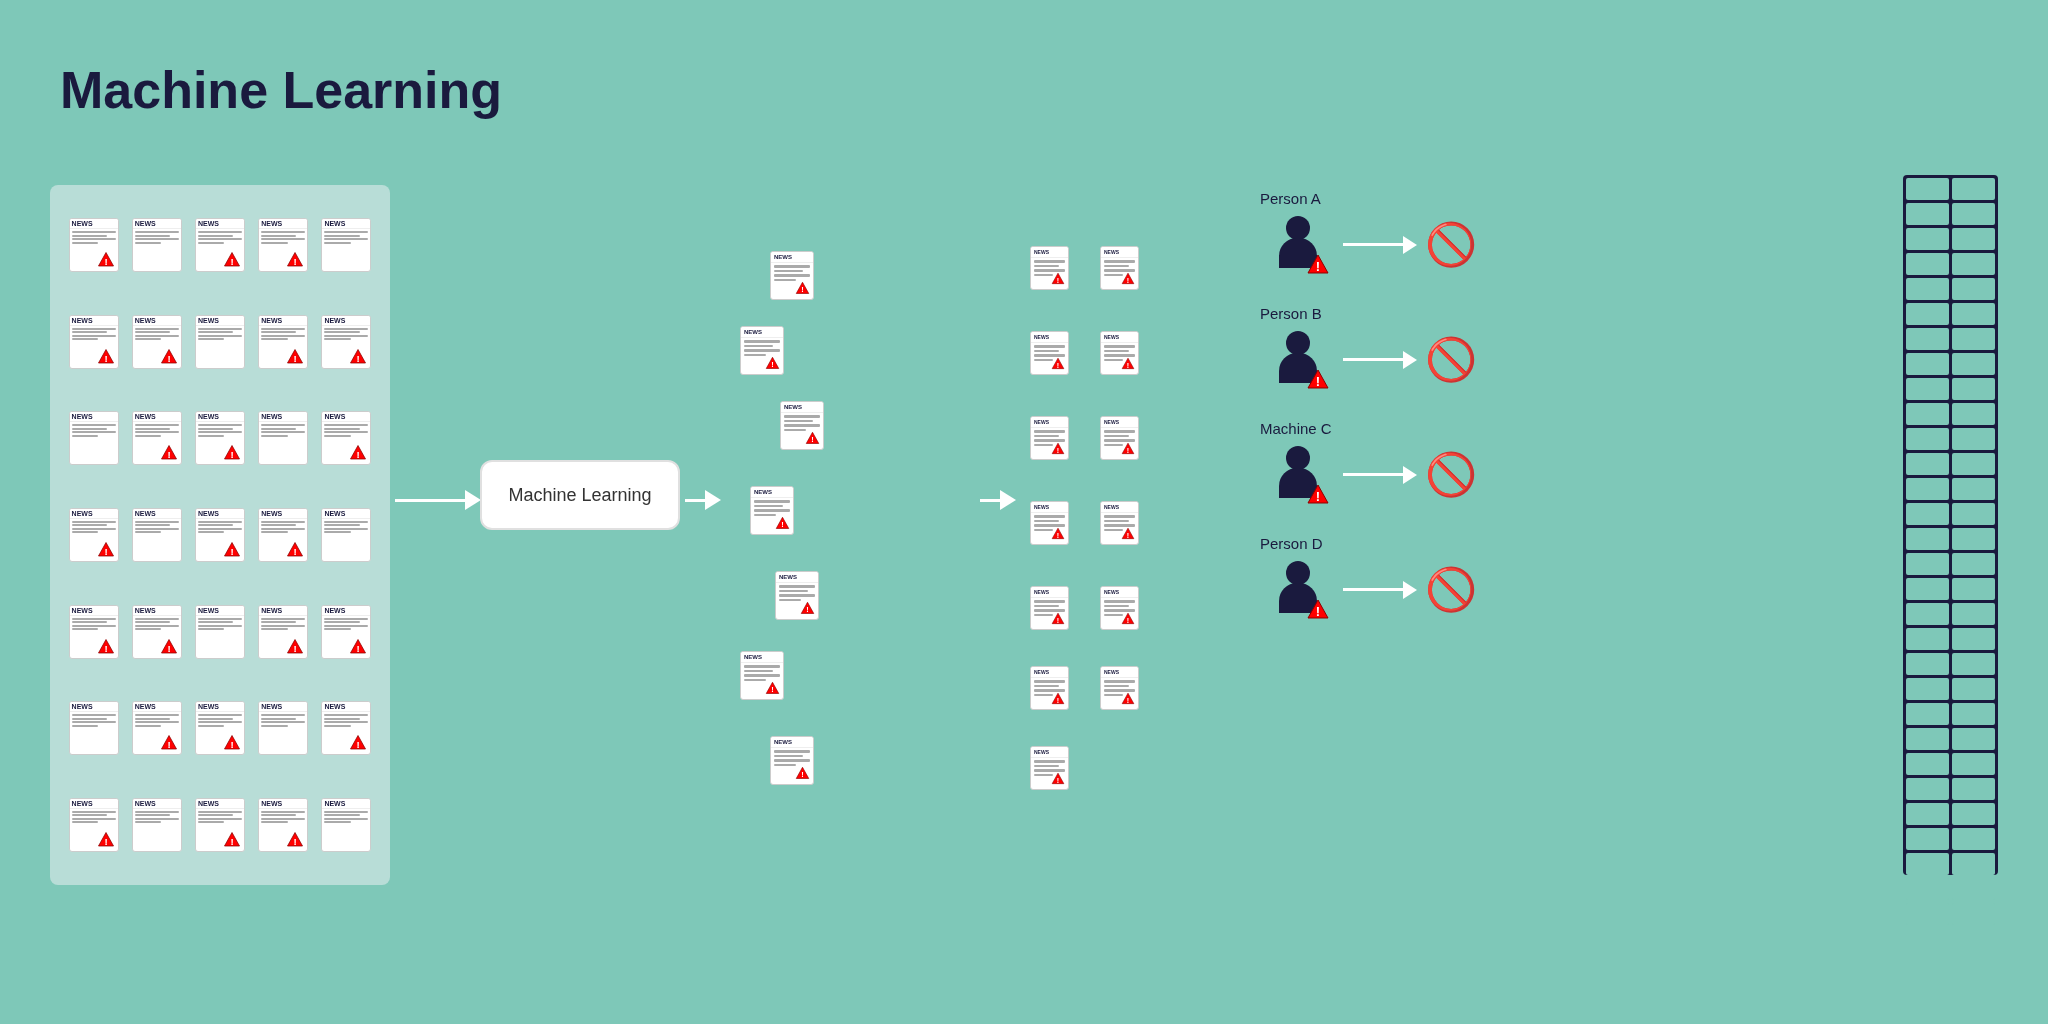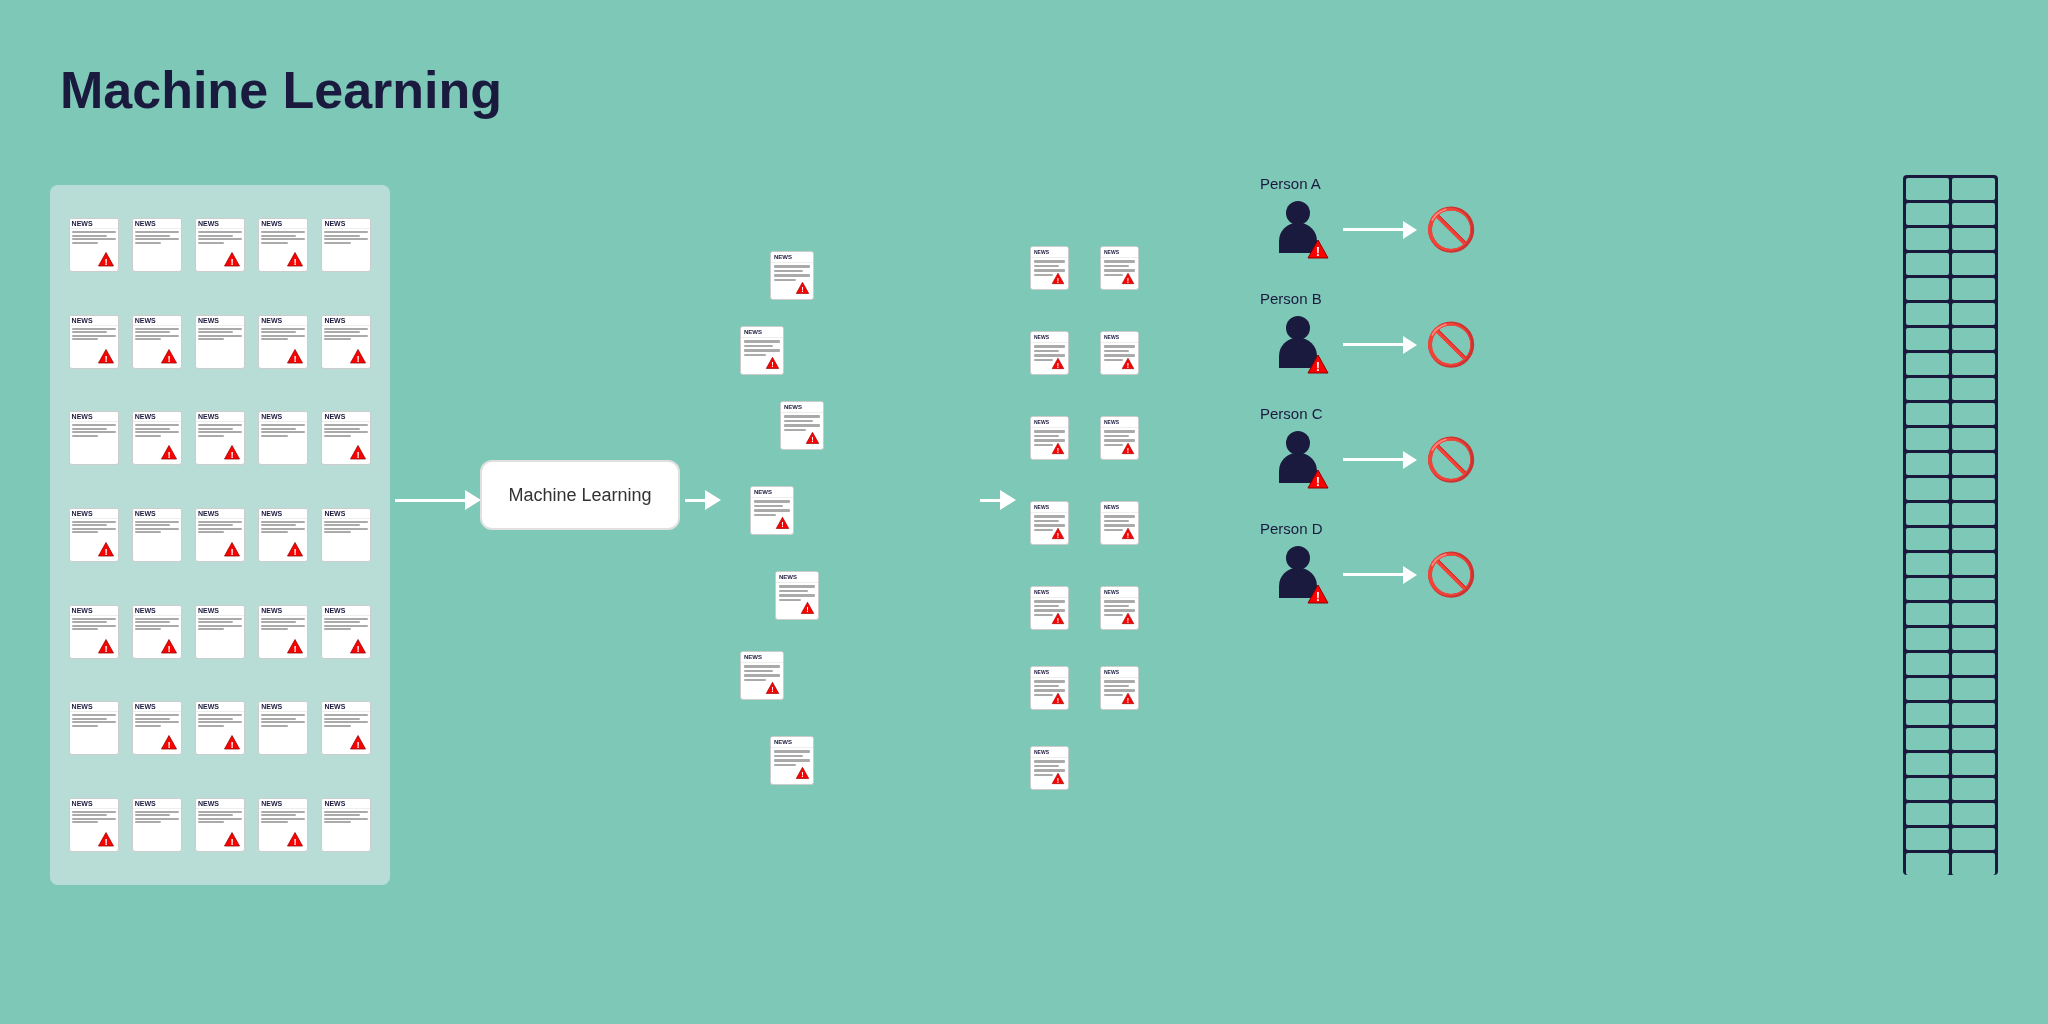--- a/index.html
+++ b/index.html
@@ -88,21 +88,21 @@
       left: 1010px;
       top: 185px;
       width: 220px;
       height: 700px;
     }
 
     
     .persons-section {
       position: absolute;
       left: 1260px;
-      top: 197px;
+      top: 212px;
       width: 260px;
       text-align: center;
     }
 
     
     .wall {
       position: absolute;
       right: 50px;
       top: 175px;
       width: 95px;
@@ -971,21 +971,21 @@
       </svg>
     </div>
     <div style="display:flex;align-items:center;margin-left:8px;">
       <div style="width:60px;height:3px;background:white;"></div>
       <div style="width:0;height:0;border-top:9px solid transparent;border-bottom:9px solid transparent;border-left:14px solid white;"></div>
     </div>
     <div style="font-size:42px;margin-left:8px;">🚫</div>
   </div>
     <div style="position: relative; display: flex; align-items: center; margin-bottom: 50px;">
     <div style="position:relative;width:75px;height:65px;">
-      <span style="position:absolute;top:-22px;left:0;font-size:15px;color:#1a1a3e;font-weight:500;">Person C</span>
+      <span style="position:absolute;top:-22px;left:0;font-size:15px;color:#1a1a3e;font-weight:500;">Machine C</span>
       <div style="width:24px;height:24px;background:#1a1a3e;border-radius:50%;margin:0 auto 2px;position:relative;top:4px;"></div>
       <div style="width:38px;height:30px;background:#1a1a3e;border-radius:18px 18px 0 0;margin:0 auto;position:relative;"></div>
       <svg style="position:absolute;bottom:0px;right:4px;width:26px;height:24px;" viewBox="0 0 24 24">
         <polygon points="12,2 22,20 2,20" fill="red" stroke="darkred" stroke-width="1"></polygon>
         <text x="12" y="18" text-anchor="middle" font-size="13" fill="white" font-weight="bold">!</text>
       </svg>
     </div>
     <div style="display:flex;align-items:center;margin-left:8px;">
       <div style="width:60px;height:3px;background:white;"></div>
       <div style="width:0;height:0;border-top:9px solid transparent;border-bottom:9px solid transparent;border-left:14px solid white;"></div>

